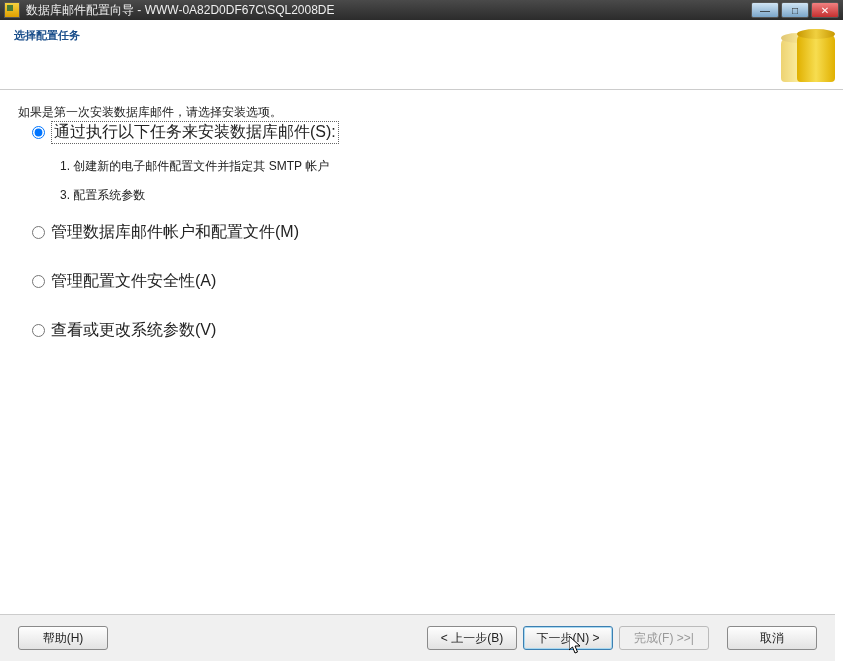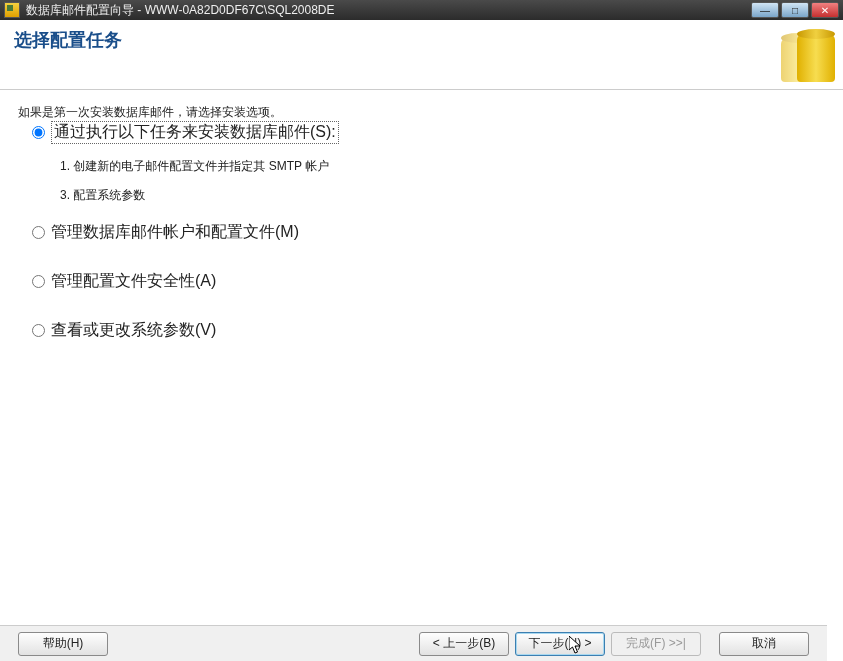--- a/index.html
+++ b/index.html
@@ -59,21 +59,21 @@
     .win-btn.max { background: linear-gradient(to bottom, #d0e4f5, #7aa5c9); color:#222; }
     .win-btn.close { background: linear-gradient(to bottom, #f08080, #c43030); color:#fff; }
     .header-panel {
       height: 70px;
       background: #fff;
       border-bottom: 1px solid #ccc;
       position: relative;
       padding: 8px 14px;
     }
     .header-title {
-      font-size: 18px;
+      font-size: 11px;
       font-weight: bold;
       color: #1a4e8a;
       margin-bottom: 2px;
     }
     .header-subtitle {
       font-size: 12px;
       color: #333;
       margin-left: 18px;
     }
     .header-icon {
@@ -132,22 +132,22 @@
     .sub-list li {
       list-style: none;
       font-size: 12px;
       color: #222;
       margin-bottom: 12px;
     }
     .footer {
       position: absolute;
       bottom: 0;
       left: 0;
-      right: 16px;
-      height: 36px;
+      right: 8px;
+      height: 47px;
       border-top: 1px solid #ccc;
       background: #f0f0f0;
       display: flex;
       align-items: center;
       padding: 0 18px;
     }
     .footer-spacer { flex: 1; }
     .btn {
       height: 24px;
       min-width: 90px;

